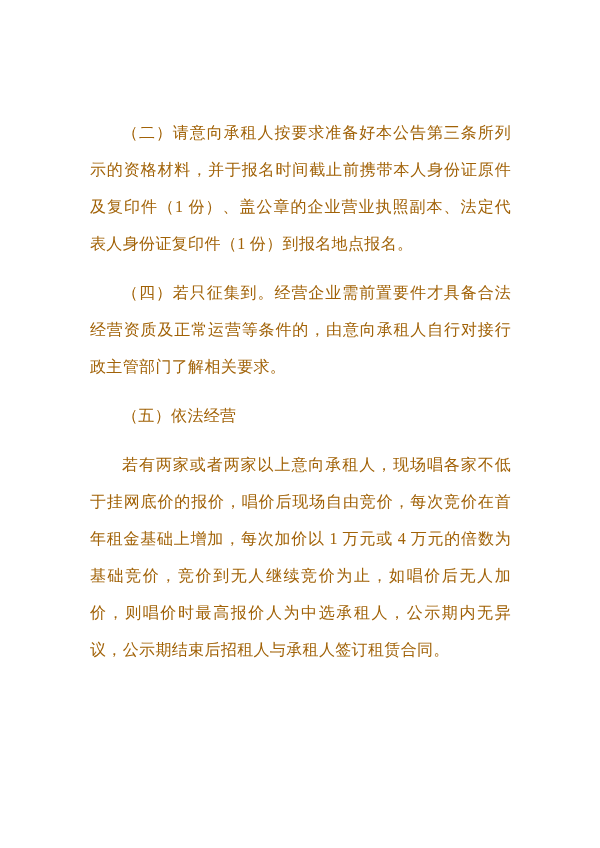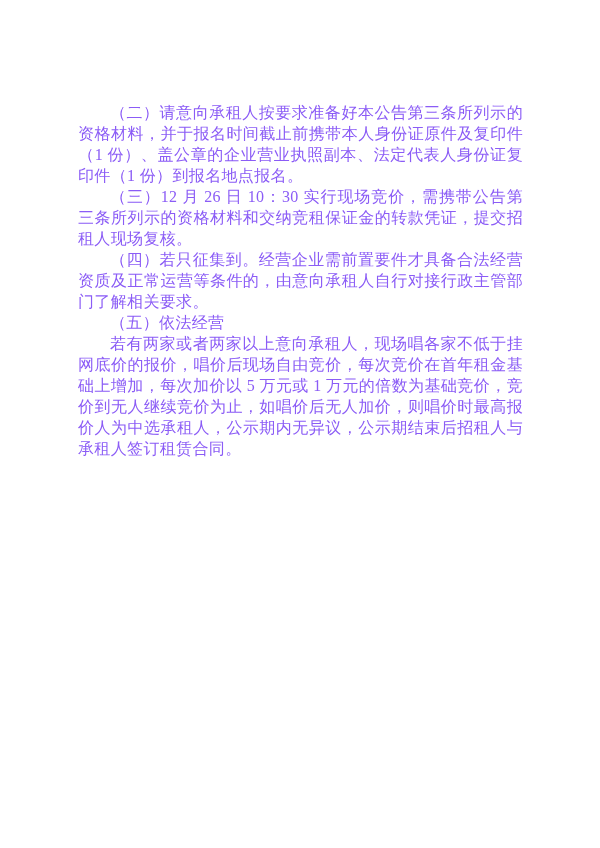--- a/index.html
+++ b/index.html
@@ -14,37 +14,36 @@
   }
   .page {
     position: relative;
     box-sizing: border-box;
     width: 600px;
     height: 848px;
     background: #ffffff;
     padding: 102px 77px 0 78px;
   }
   .doc-body p {
-    margin: 0;
+    margin: 12px;
     padding: 0;
     font-family: "Liberation Serif", "DejaVu Serif", serif;
     font-size: 16px;
-    line-height: 21px;
+    line-height: 37px;
     letter-spacing: 0.35px;
-    color: #8b5cf6;
+    color: #a16207;
     text-align: justify;
     text-justify: inter-character;
     text-indent: 2em;
     word-break: break-all;
   }
 </style>
 </head>
 <body>
 
 <div class="page">
   <div class="doc-body">
     <p>（二）请意向承租人按要求准备好本公告第三条所列示的资格材料，并于报名时间截止前携带本人身份证原件及复印件（1 份）、盖公章的企业营业执照副本、法定代表人身份证复印件（1 份）到报名地点报名。</p>
-    <p>（三）12 月 26 日 10：30 实行现场竞价，需携带公告第三条所列示的资格材料和交纳竞租保证金的转款凭证，提交招租人现场复核。</p>
     <p>（四）若只征集到。经营企业需前置要件才具备合法经营资质及正常运营等条件的，由意向承租人自行对接行政主管部门了解相关要求。</p>
     <p>（五）依法经营</p>
-    <p>若有两家或者两家以上意向承租人，现场唱各家不低于挂网底价的报价，唱价后现场自由竞价，每次竞价在首年租金基础上增加，每次加价以 5 万元或 1 万元的倍数为基础竞价，竞价到无人继续竞价为止，如唱价后无人加价，则唱价时最高报价人为中选承租人，公示期内无异议，公示期结束后招租人与承租人签订租赁合同。</p>
+    <p>若有两家或者两家以上意向承租人，现场唱各家不低于挂网底价的报价，唱价后现场自由竞价，每次竞价在首年租金基础上增加，每次加价以 1 万元或 4 万元的倍数为基础竞价，竞价到无人继续竞价为止，如唱价后无人加价，则唱价时最高报价人为中选承租人，公示期内无异议，公示期结束后招租人与承租人签订租赁合同。</p>
   </div>
 </div>
 
 </body></html>

